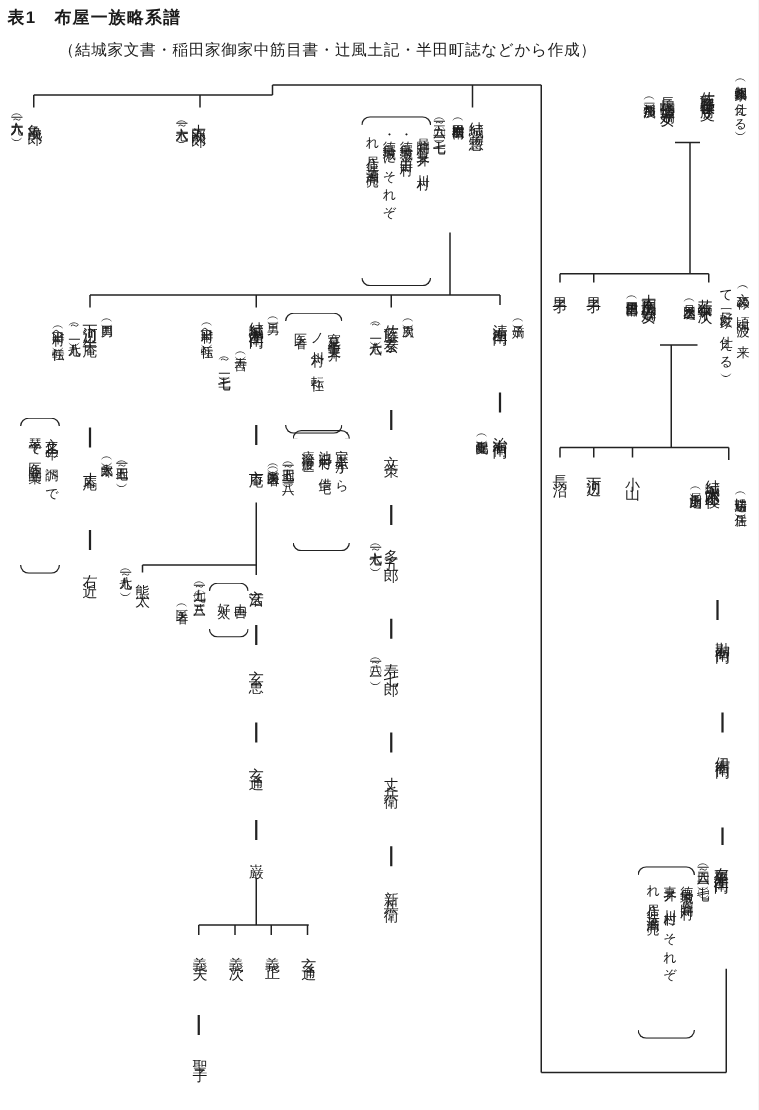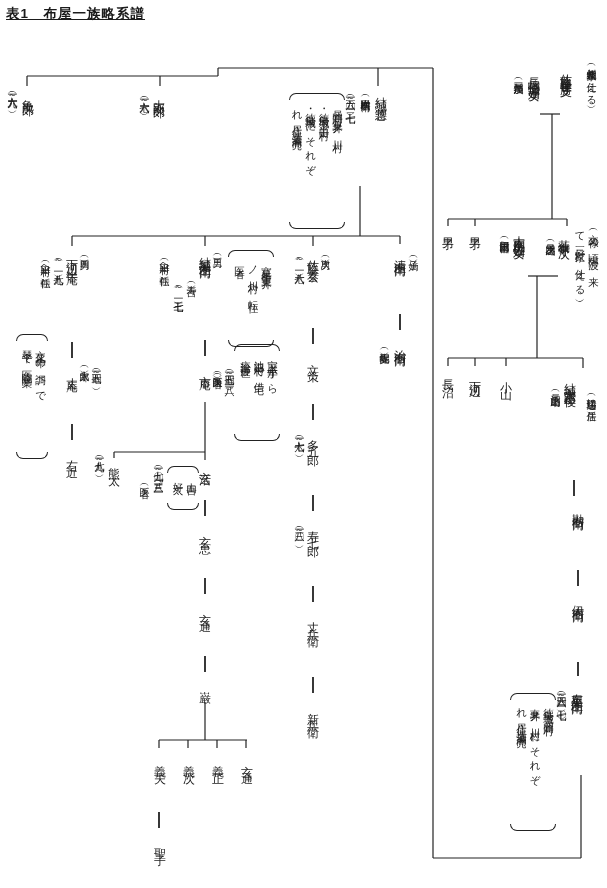--- a/index.html
+++ b/index.html
@@ -1,37 +1,38 @@
 <!DOCTYPE html>
 <html><head>
 <meta charset="utf-8">
 <style>
   html,body{margin:0;padding:0;background:#e8e8e8;}
   #page{position:relative;width:607px;height:888px;background:#ffffff;overflow:hidden;
         font-family:"Liberation Sans","DejaVu Sans",sans-serif;color:#1b1b1b;}
-  #title{position:absolute;left:6px;top:5px;font-size:13.5px;font-weight:bold;letter-spacing:1px;text-decoration:underline;}
+  #title{position:absolute;left:6px;top:5px;font-size:13.5px;font-weight:bold;letter-spacing:1px;}
   #subtitle{position:absolute;left:47px;top:32px;font-size:12.5px;letter-spacing:0.5px;}
   .v{position:absolute;writing-mode:vertical-rl;white-space:pre-line;}
   .name{font-size:12px;line-height:14px;letter-spacing:2px;}
   .wide{letter-spacing:7px;}
   .anno{font-size:10px;line-height:12px;letter-spacing:0.5px;}
   .multi{font-size:10.5px;line-height:13.5px;letter-spacing:2.5px;}
   .bk{position:absolute;border:1.1px solid #222;height:6px;}
   .bkt{border-bottom:none;border-radius:7px 7px 0 0;}
   .bkb{border-top:none;border-radius:0 0 7px 7px;}
   svg{position:absolute;left:0;top:0;}
   line{stroke:#222;stroke-width:1.2;}
   line.d{stroke-width:1.8;}
 </style>
 </head>
 <body>
 
 <div id="page">
 
   <div id="title">表1　布屋一族略系譜</div>
+  <div id="subtitle">（結城家文書・稲田家御家中筋目書・辻風土記・半田町誌などから作成）</div>
 
   <svg width="607" height="888">
 
     <line x1="27" y1="76" x2="218" y2="76"></line>
       <line x1="218" y1="68" x2="218" y2="76"></line>
     <line x1="218" y1="68" x2="433" y2="68"></line>
       <line x1="433" y1="68" x2="433" y2="858"></line>
     <line x1="433" y1="858" x2="581" y2="858"></line>
       <line x1="581" y1="775" x2="581" y2="858"></line>
     <line x1="27" y1="76" x2="27" y2="86"></line>

